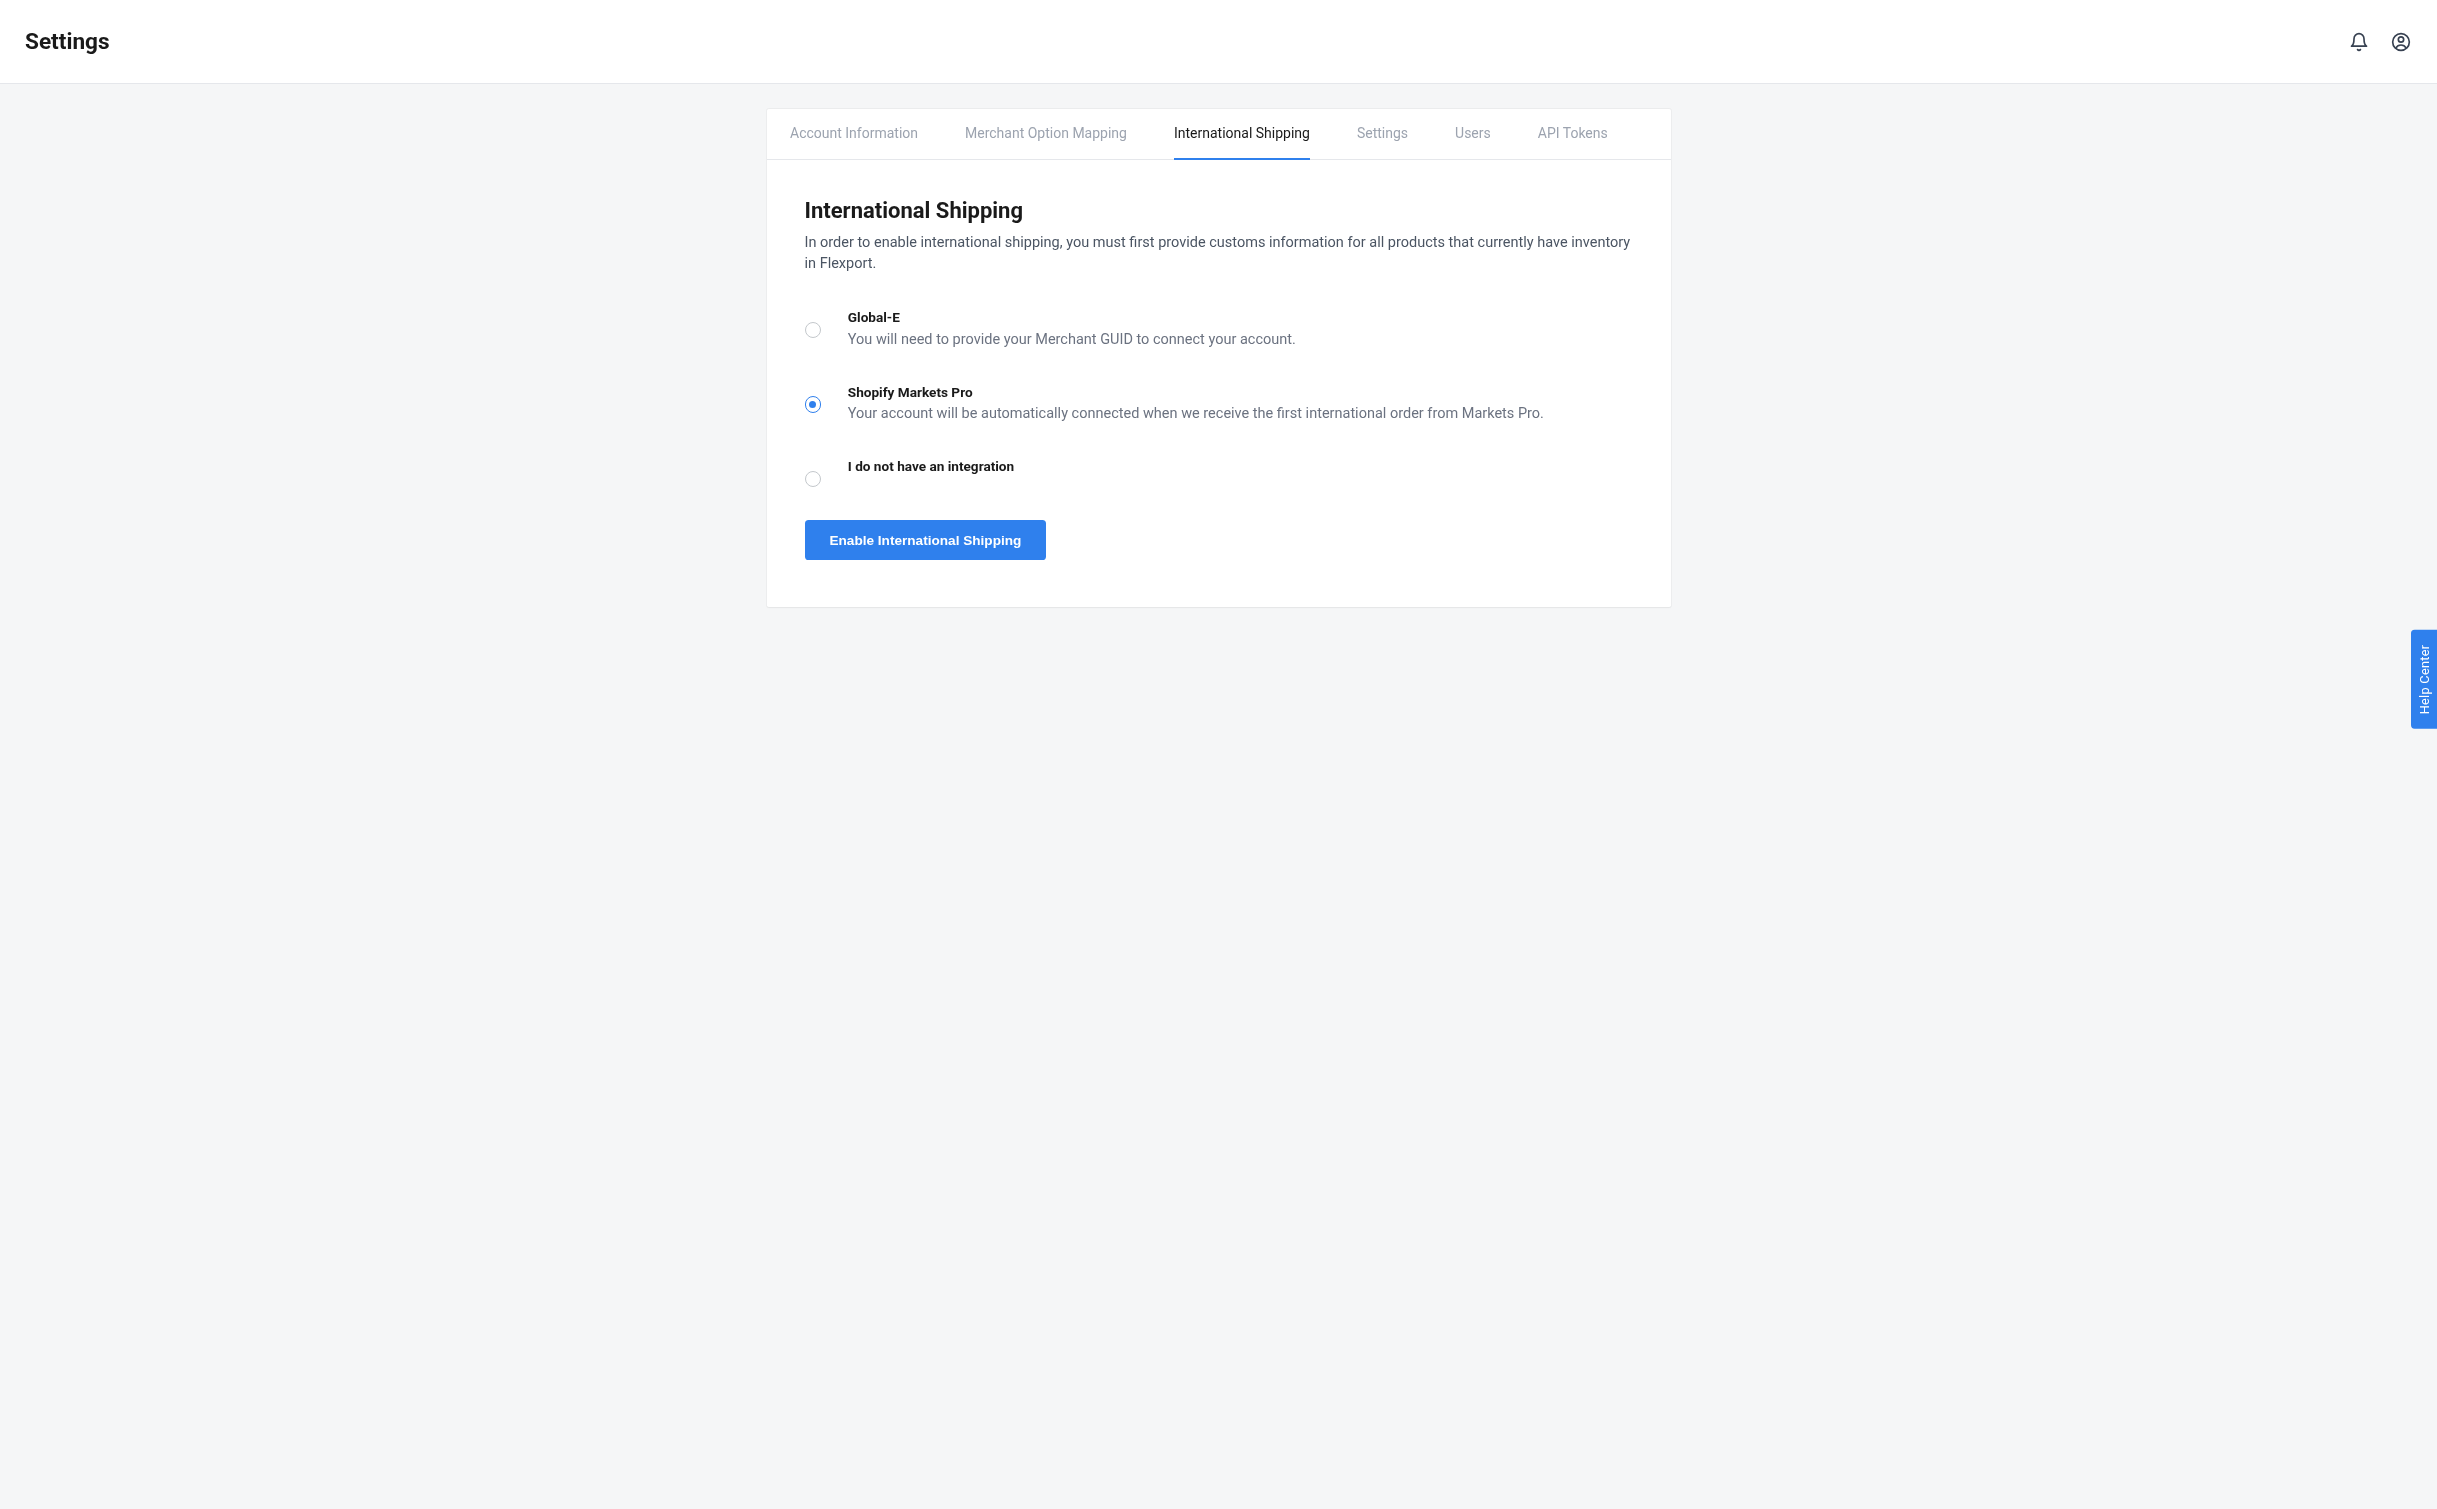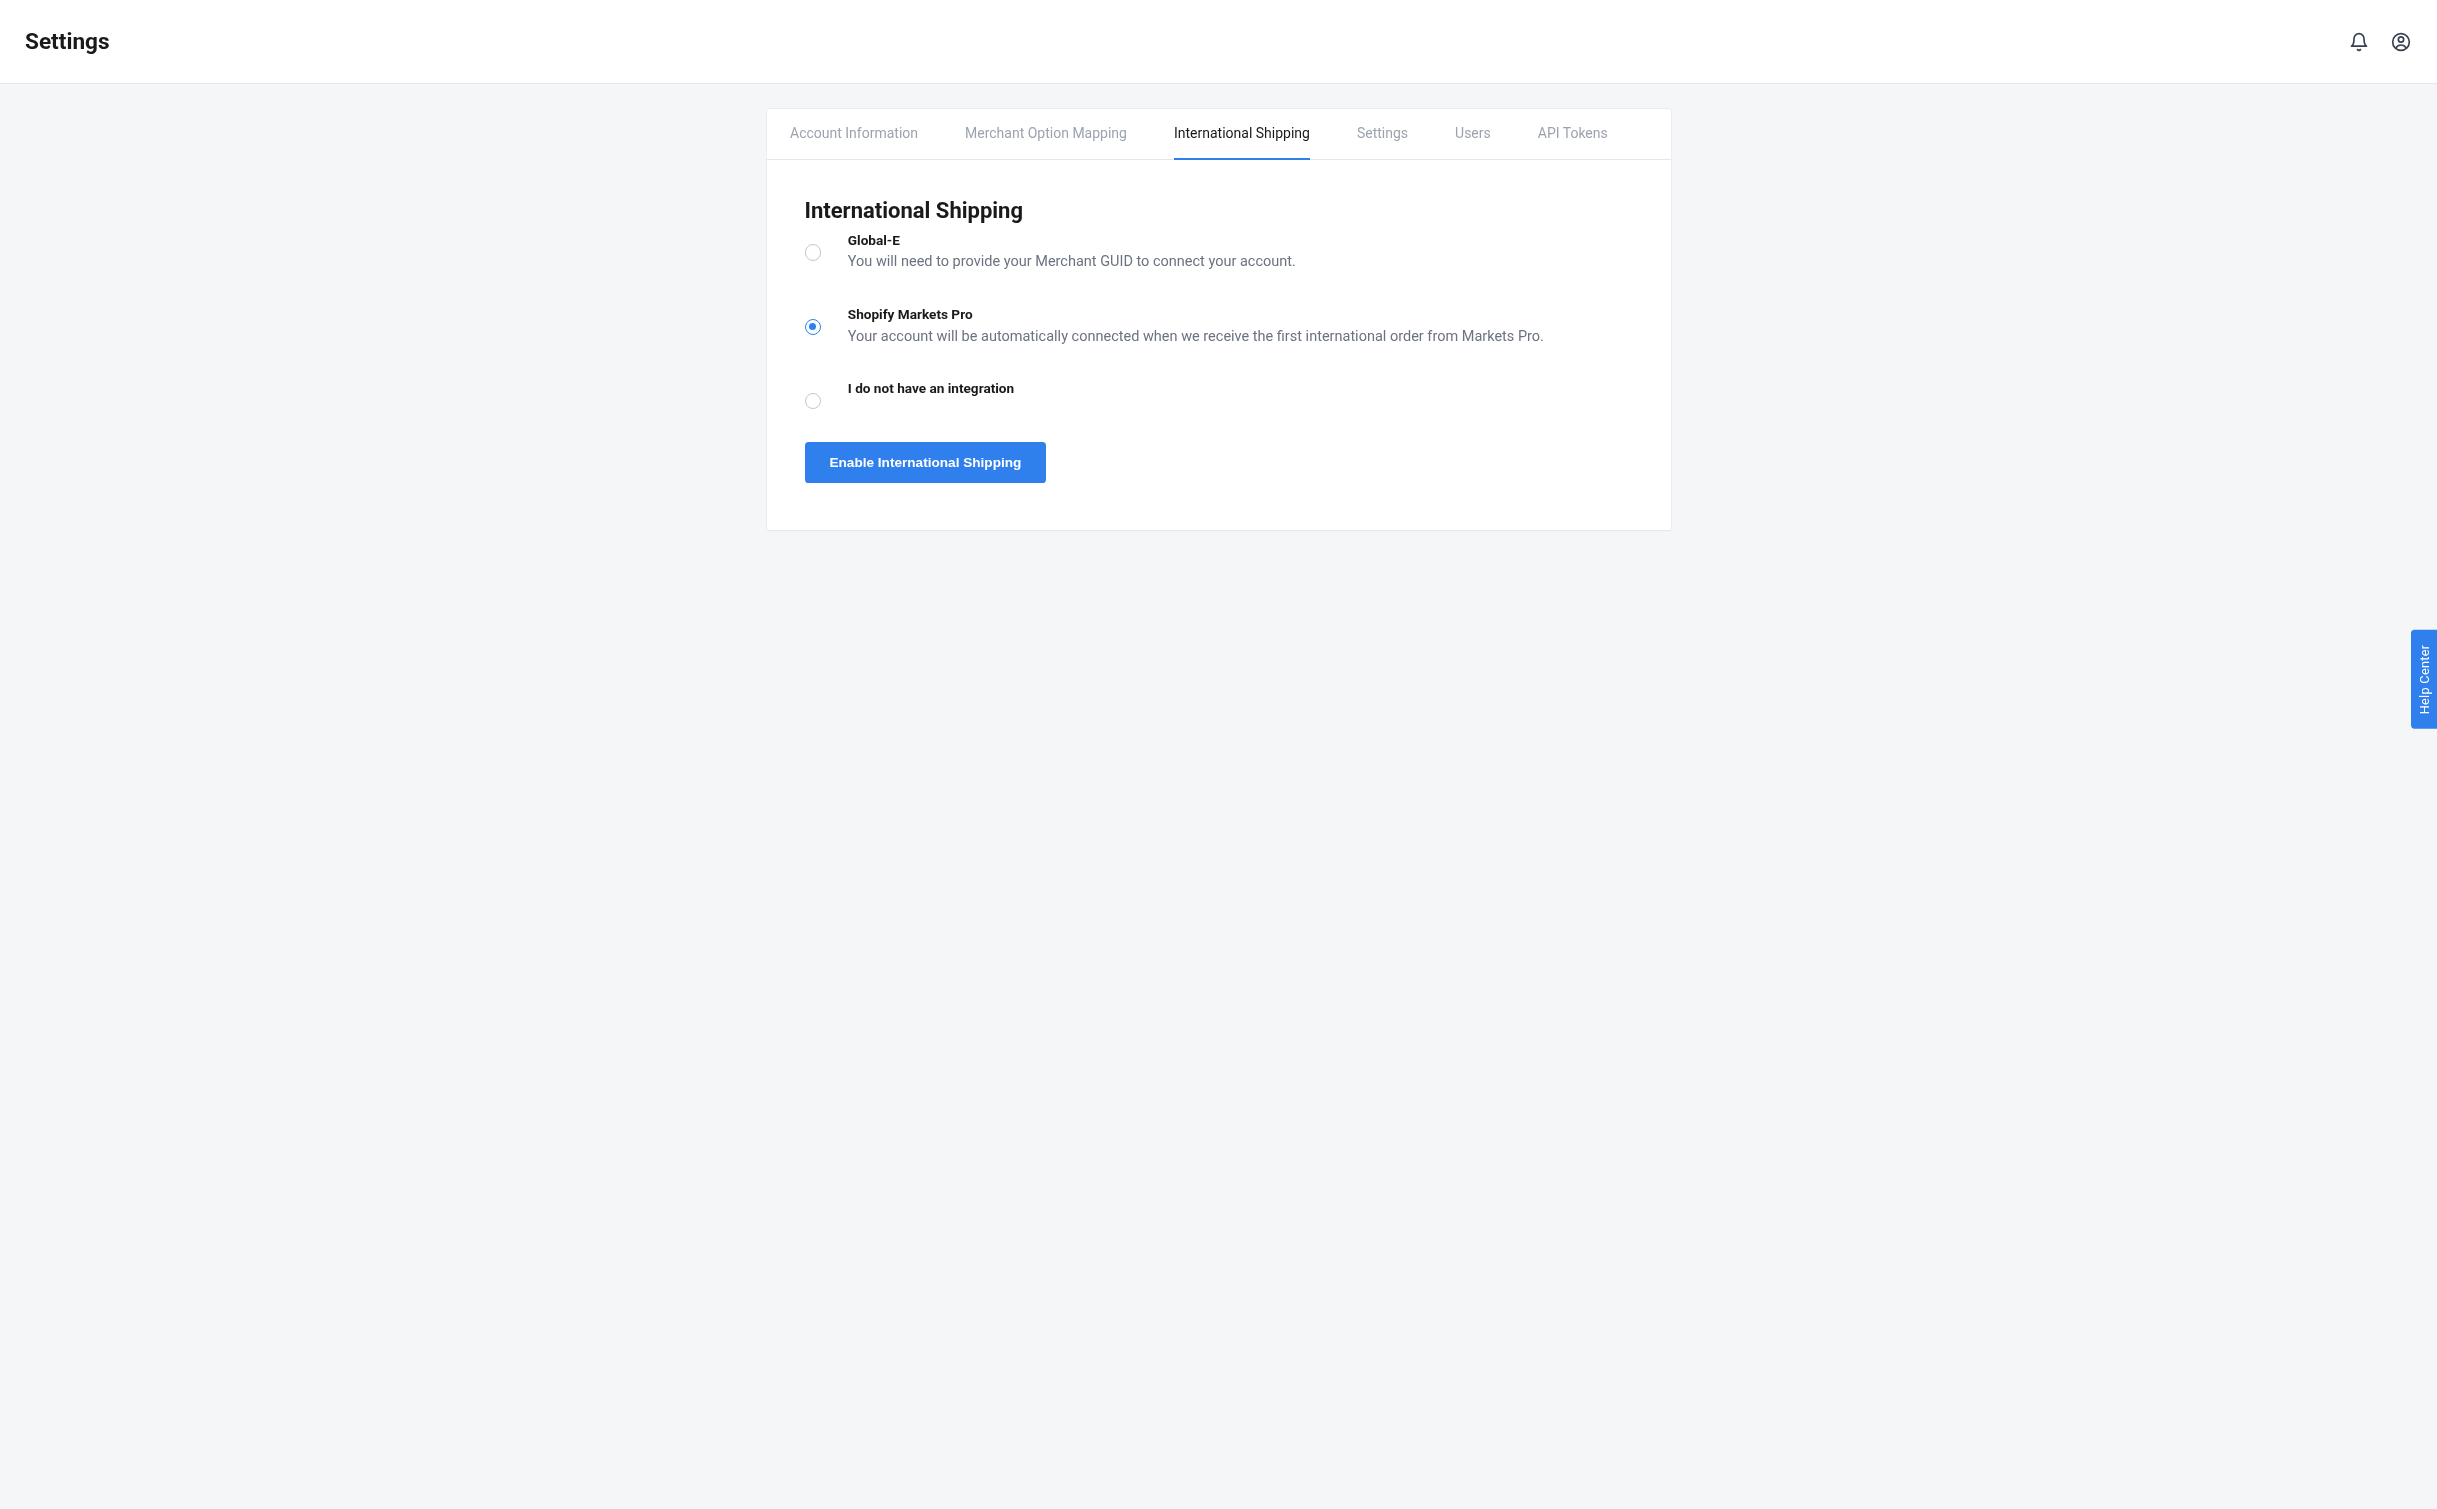--- a/index.html
+++ b/index.html
@@ -223,20 +223,21 @@
       <div class="tab">Account Information</div>
       <div class="tab">Merchant Option Mapping</div>
       <div class="tab active">International Shipping</div>
       <div class="tab">Settings</div>
       <div class="tab">Users</div>
       <div class="tab">API Tokens</div>
     </div>
 
     <div class="content">
       <h2 class="section-title">International Shipping</h2>
+      <p class="section-desc">In order to enable international shipping, you must first provide customs information for all products that currently have inventory in Flexport.</p>
       
       <div class="radio-option">
         <div class="radio-input">
           <div class="radio-circle">
             
           </div>
         </div>
         <div class="radio-body">
           <div class="radio-title">Global-E</div>
           <div class="radio-desc">You will need to provide your Merchant GUID to connect your account.</div>

